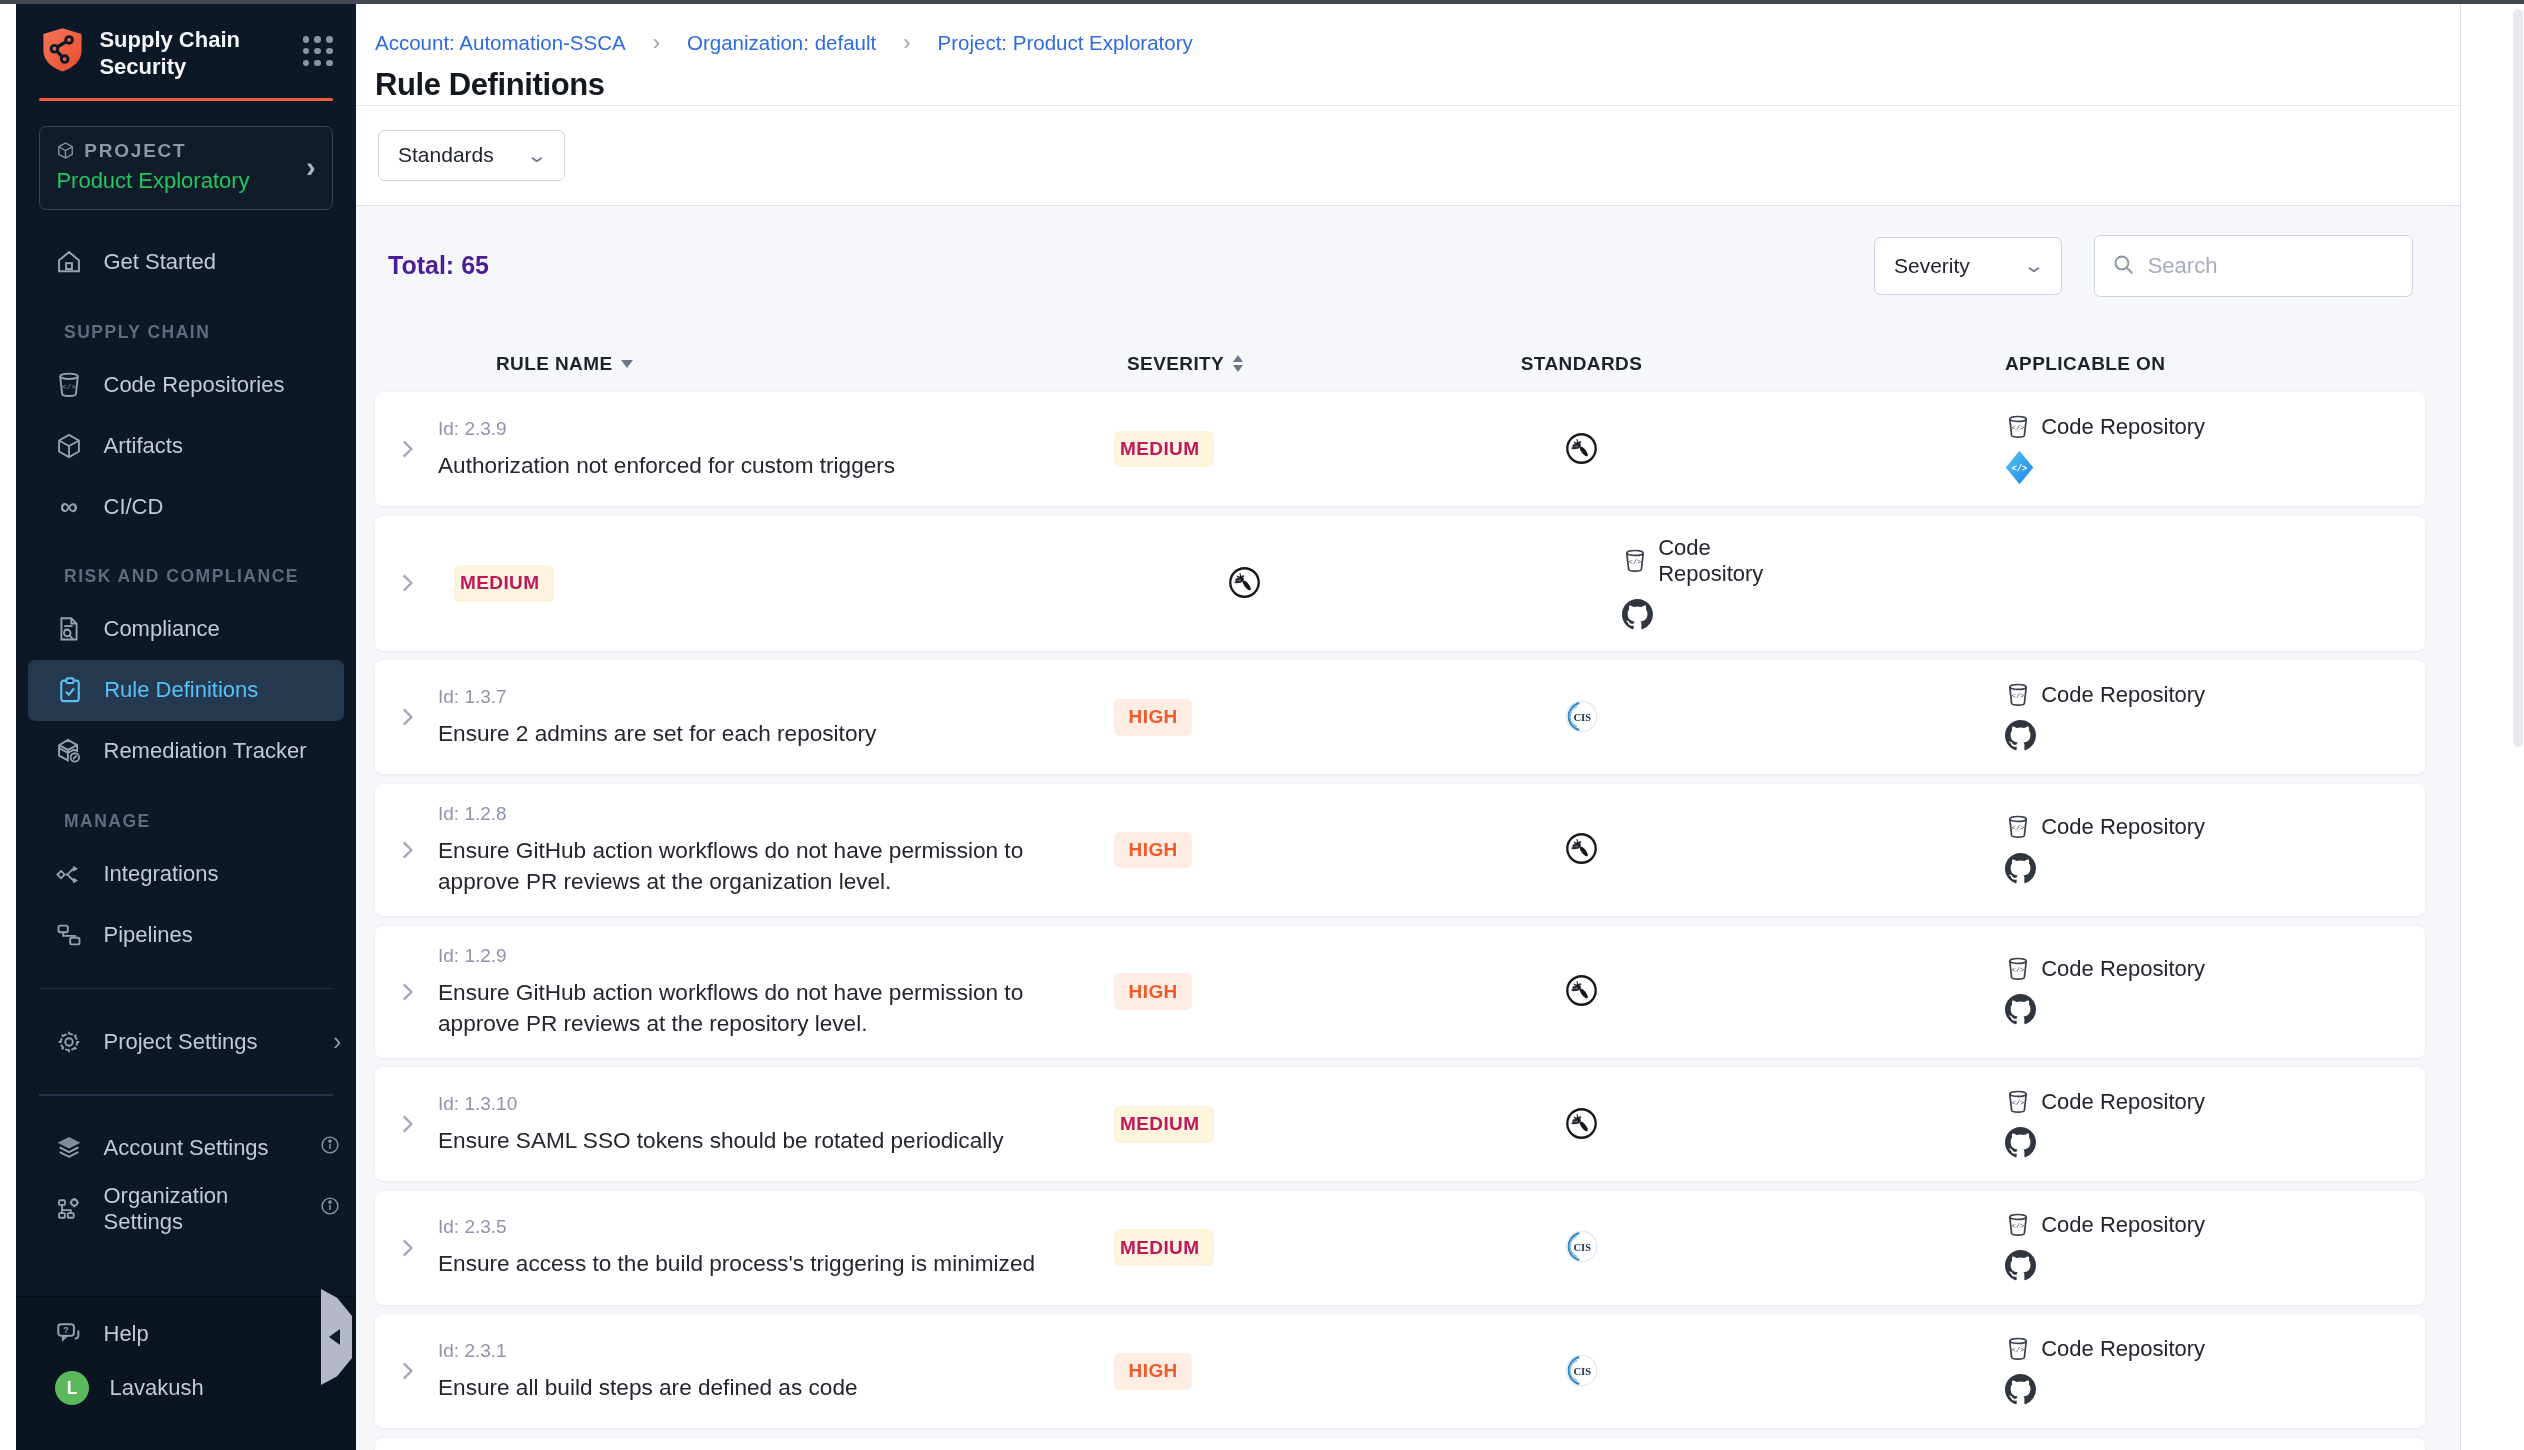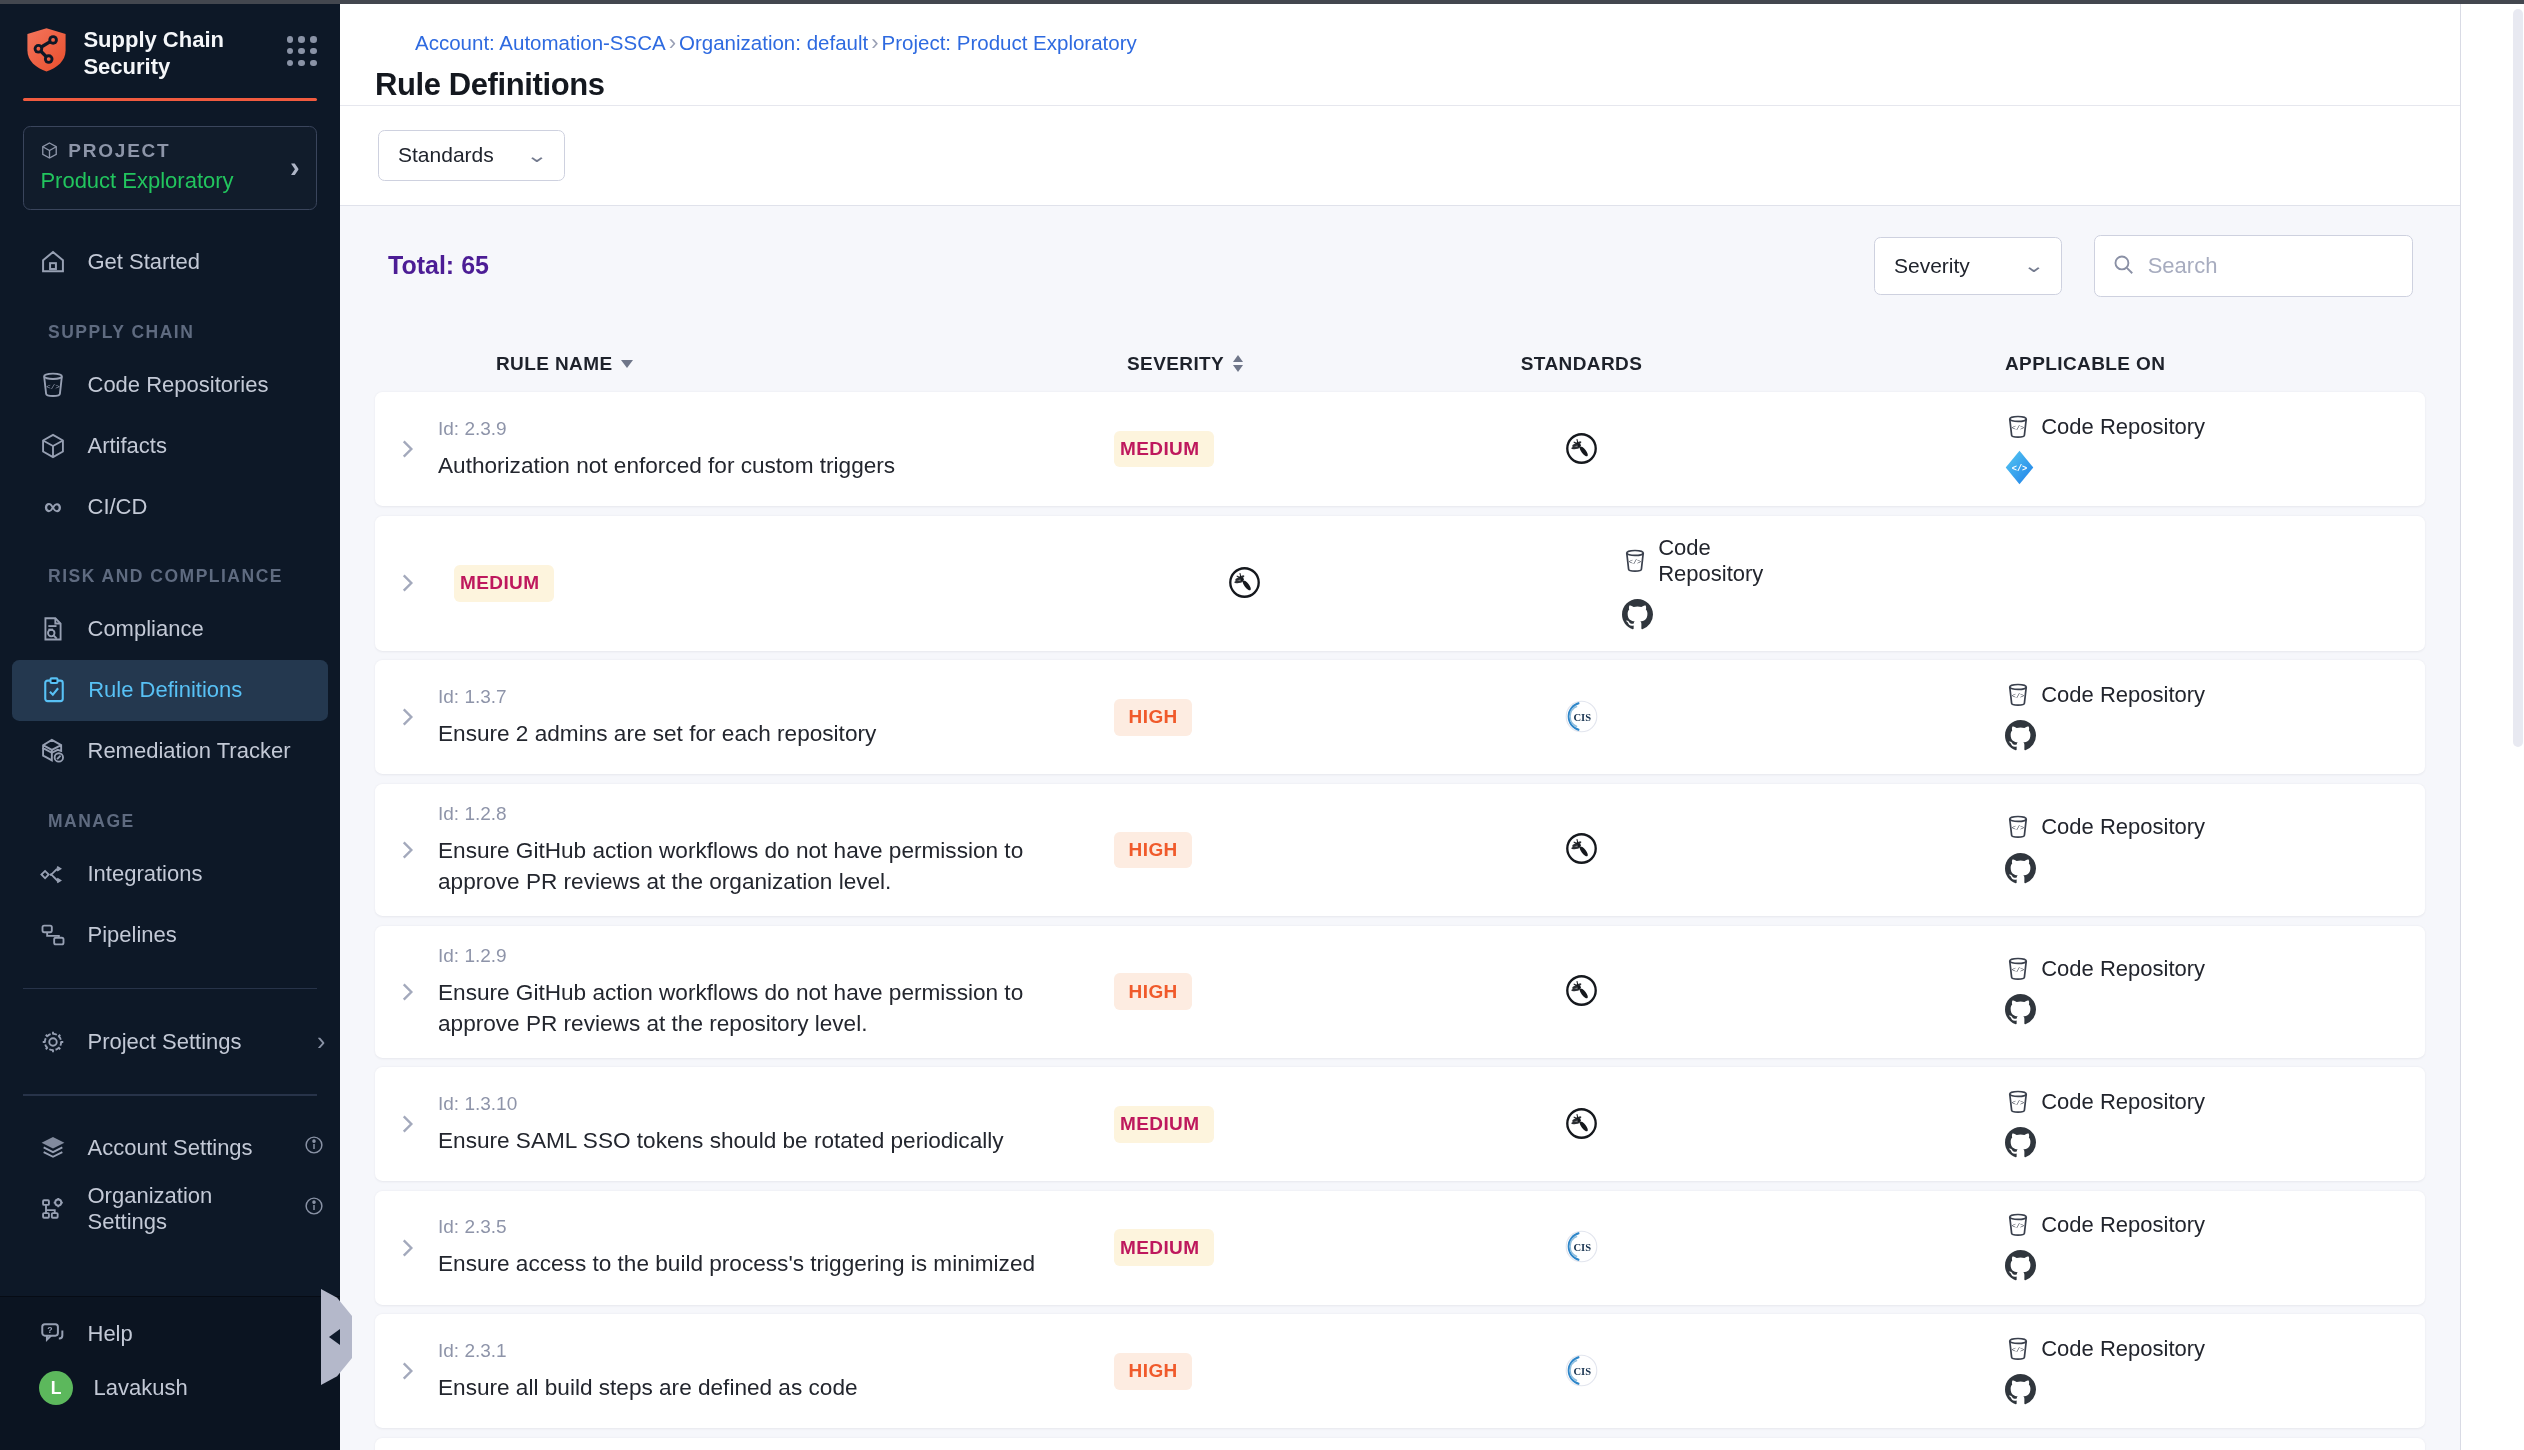--- a/index.html
+++ b/index.html
@@ -3,21 +3,21 @@
 <meta charset="utf-8">
 <style>
   * { margin:0; padding:0; box-sizing:border-box; }
   html,body { width:2525px; height:1451px; overflow:hidden; font-family:"Liberation Sans",sans-serif; background:#ffffff; }
   body { position:relative; }
 
   
   #topstrip { position:absolute; top:0; left:0; width:100%; height:3.7px; background:#43474f; z-index:60; }
 
   
-  #sidebar { position:absolute; left:0; top:0; width:340px; height:1451px; background:#0d1827; color:#c3c9d6; z-index:40; }
+  #sidebar { position:absolute; left:16px; top:0; width:340px; height:1451px; background:#0d1827; color:#c3c9d6; z-index:40; }
   .side-header { padding:26px 23.4px 0 23.4px; }
   .logo-row { display:flex; align-items:flex-start; }
   .logo-shield { width:47px; height:47px; flex:0 0 47px; }
   .logo-title { margin-left:13px; font-size:22px; line-height:27px; font-weight:bold; color:#f4f6f9; }
   .grid9 { margin-left:auto; margin-top:10.2px; display:grid; grid-template-columns:repeat(3,6.6px); gap:5.1px; cursor:pointer; }
   .grid9 span { width:6.6px; height:6.6px; border-radius:50%; background:#8a93a6; }
   .orange-rule { margin-top:17.5px; height:3.7px; background:#f15b3f; border-radius:1.5px; }
 
   .project-card { margin:25px 23.4px 0 23.4px; border:1.5px solid #3a455c; border-radius:7.3px; padding:13px 16px 14.6px 16px; display:flex; align-items:center; background:rgba(255,255,255,0.02); cursor:pointer; }
   .pc-text { flex:1; }
@@ -46,21 +46,21 @@
   .collapse-handle .tri { width:0; height:0; border-top:8.8px solid transparent; border-bottom:8.8px solid transparent; border-right:11.7px solid #101b2c; margin-right:4.4px; }
 
   
   #main { position:absolute; left:340px; top:3.7px; right:0; bottom:0; background:#ffffff; }
 
   .gutter { position:absolute; top:0; right:0; bottom:0; width:65px; background:#ffffff; border-left:1.5px solid #d9dbe5; z-index:30; }
   .scroll-thumb { position:absolute; top:5.8px; right:2.2px; width:9.5px; height:738px; border-radius:5.1px; background:#e8e9f1; }
   .chat-fab { position:absolute; right:16px; bottom:45px; width:34px; height:34px; cursor:pointer; }
 
   .page-header { padding:26px 0 0 35px; background:#ffffff; border-bottom:1.5px solid #e6e7ee; height:102px; }
-  .breadcrumb { display:flex; align-items:center; gap:3px; font-size:20.5px;margin-left:40px; }
+  .breadcrumb { display:flex; align-items:center; gap:27px; font-size:20.5px; }
   .breadcrumb a { color:#2e6ae0; text-decoration:none; cursor:pointer; }
   .crumb-sep { color:#9aa0b5; font-size:22px; }
   .page-title { margin-top:11.7px; font-size:31px; font-weight:bold; color:#14181f; letter-spacing:-0.4px; }
 
   .filter-bar { height:100px; background:#ffffff; border-bottom:1.5px solid #e0e2eb; display:flex; align-items:center; padding-left:38px; }
   .dd-btn { width:187px; height:51px; border:1.5px solid #ced1df; border-radius:6.6px; background:#fff; display:flex; align-items:center; justify-content:space-between; padding:0 19px; font-size:21px; color:#20242d; cursor:pointer; }
   .dd-chev { color:#737a8e; font-size:19px; transform:scaleX(1.4); }
 
   .body { position:absolute; top:202px; left:0; right:65px; bottom:0; background:#f6f7fb; overflow:hidden; }
 

